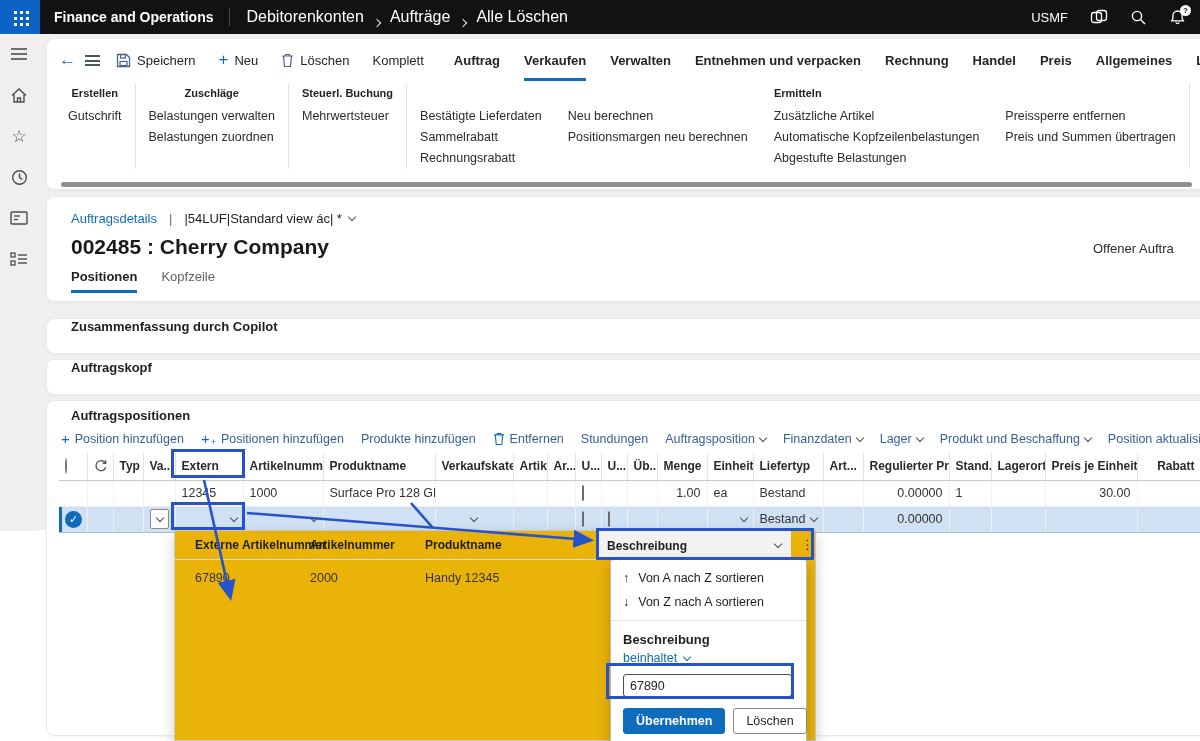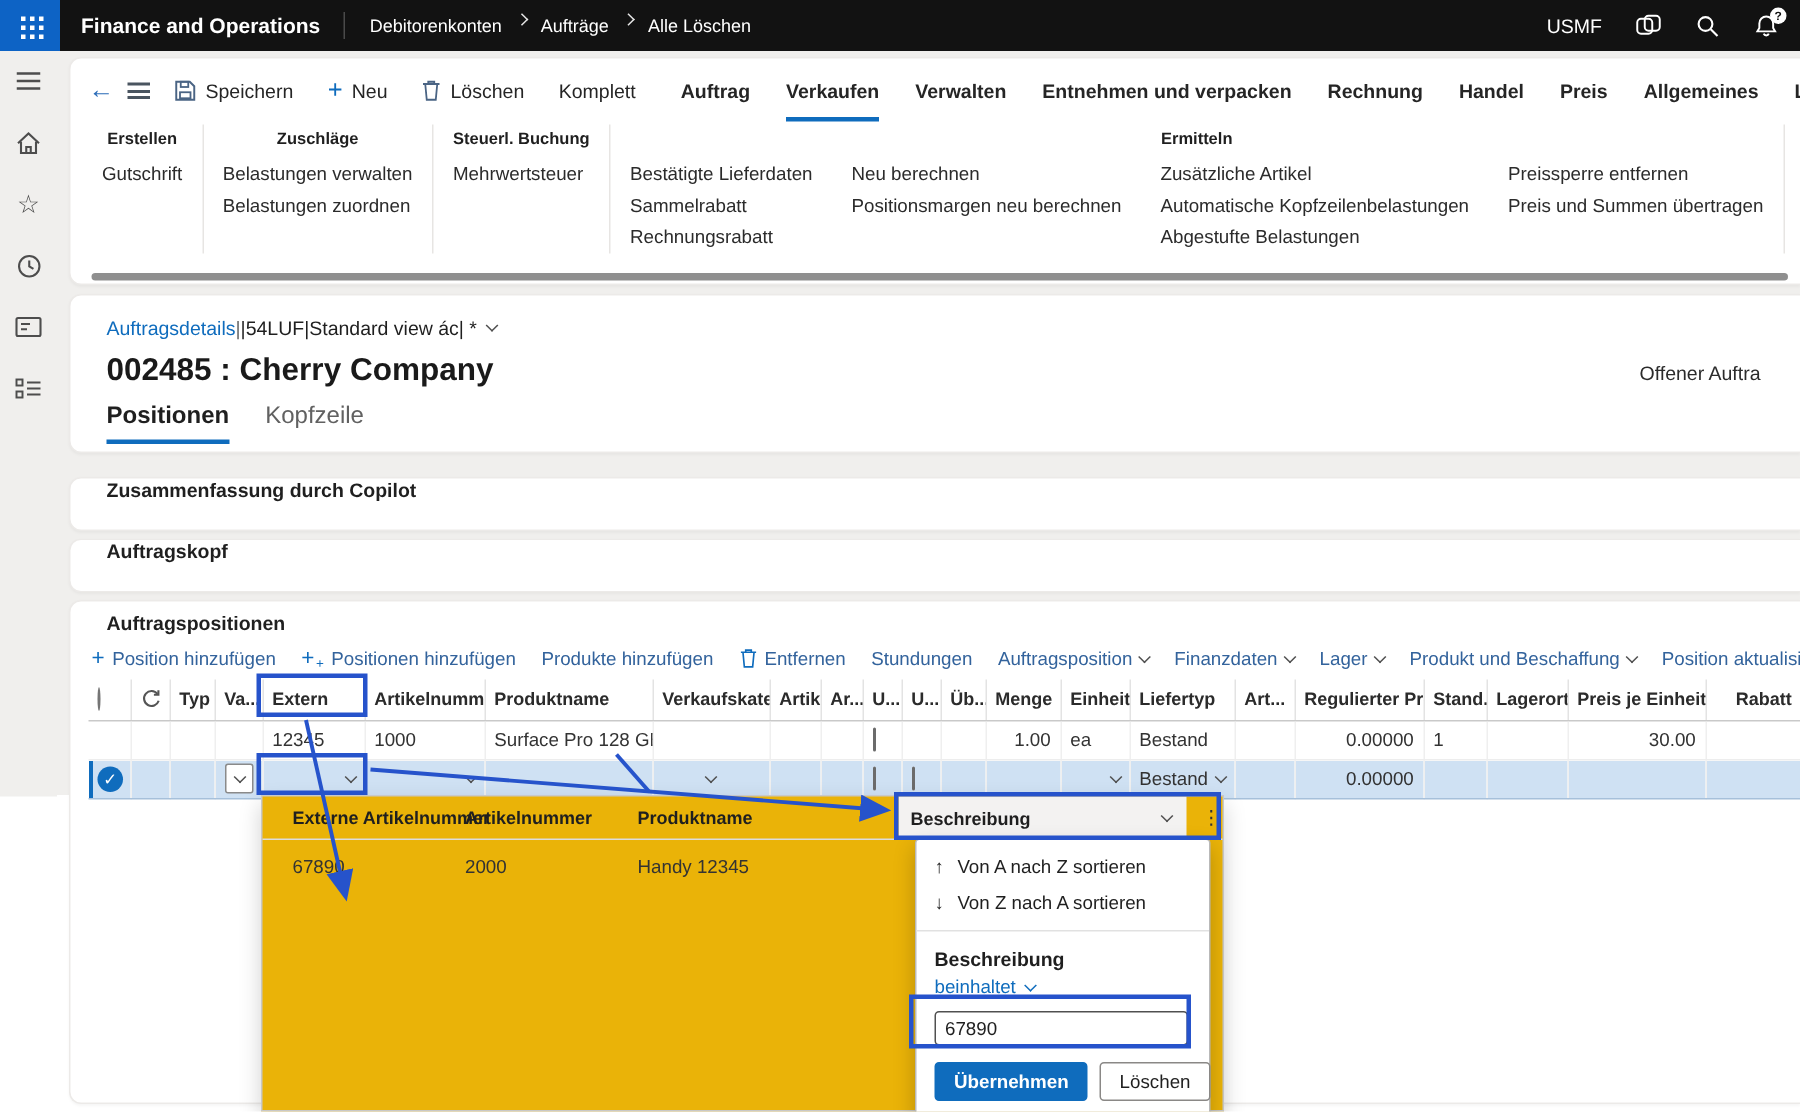--- a/index.html
+++ b/index.html
@@ -10,21 +10,21 @@
   
   .topbar { position:absolute; left:0; top:0; width:1200px; height:34px;
     background:#121212; display:flex; align-items:center; color:#fff; z-index:10; }
   .waffle { width:40px; height:34px; background:#0d63c5; display:flex; align-items:center;
     justify-content:center; cursor:pointer; }
   .waffle-grid { width:3px; height:3px; background:#fff; display:block;
     box-shadow: 6px 0 0 #fff, 12px 0 0 #fff, 0 6px 0 #fff, 6px 6px 0 #fff, 12px 6px 0 #fff,
                 0 12px 0 #fff, 6px 12px 0 #fff, 12px 12px 0 #fff; margin:-9px 0 0 -9px; }
   .app-title { font-size:14px; font-weight:bold; margin:0 16px 0 14px; white-space:nowrap; }
   .tb-divider { width:1px; height:18px; background:#4a4a4a; margin-right:16px; }
-  .breadcrumb { display:flex; align-items:flex-start; gap:10px; font-size:12px; }
+  .breadcrumb { display:flex; align-items:flex-end; gap:10px; font-size:16px; }
   .bc-chev { width:6px; height:6px; border-right:1.4px solid #e6e6e6; border-top:1.4px solid #e6e6e6;
     transform:rotate(45deg); display:inline-block; }
   .tb-right { margin-left:auto; display:flex; align-items:center; gap:22px; padding-right:14px; }
   .company { font-size:13px; cursor:pointer; }
   .tb-icon { position:relative; display:flex; cursor:pointer; }
   .bell-badge { position:absolute; top:-4px; right:-5px; width:11px; height:11px; background:#fff;
     color:#111; border-radius:50%; font-size:8px; font-weight:bold; display:flex;
     align-items:center; justify-content:center; font-style:normal; }
 
   
@@ -63,28 +63,28 @@
   .rgroup:last-child { border-right:none; }
   .rg-title { font-size:11px; font-weight:bold; text-align:center; color:#1f1f1f; padding:4px 0 7px; white-space:nowrap; }
   .rg-cols { display:flex; gap:26px; }
   .rg-col { display:flex; flex-direction:column; align-items:flex-start; }
   .ritem { background:none; border:none; font-family:inherit; font-size:12.5px; color:#2b2b2b;
     line-height:21px; cursor:pointer; white-space:nowrap; padding:0; text-align:left; }
   .hscrollbar { height:5px; background:#8f8f8f; border-radius:3px; margin:13px 8px 0 14px; cursor:pointer; }
 
   
   .page-card { height:106px; margin-top:6px; position:relative; padding:14px 0 0 24px; }
-  .plink-row { display:flex; gap:0; font-size:13px; }
+  .plink-row { display:flex; gap:12px; font-size:13px; }
   .plink-row a { color:#0f6cbd; text-decoration:none; cursor:pointer; }
   .sep { color:#6a6a6a; }
   .view-name { color:#1f1f1f; font-weight:normal; cursor:pointer; display:flex; align-items:center; gap:7px; }
   h1.page-title { font-size:21px; font-weight:bold; color:#1a1a1a; margin-top:9px; }
   .status { position:absolute; left:1046px; top:44px; font-size:13px; color:#2b2b2b; white-space:nowrap; }
   .ptabs { display:flex; gap:24px; margin-top:10px; }
-  .ptab { font-size:16px; color:#616161; cursor:pointer; padding-bottom:6px; border-bottom:3px solid transparent; }
+  .ptab { font-size:13px; color:#616161; cursor:pointer; padding-bottom:6px; border-bottom:3px solid transparent; }
   .ptab.active { color:#1f1f1f; font-weight:bold; border-bottom:3px solid #0f6cbd; }
 
   .strip-card { height:36px; display:flex; align-items:flex-start; padding-left:24px; font-size:13px;
     font-weight:bold; color:#1f1f1f; cursor:pointer; }
   .strip-card.c1 { margin-top:16px; }
   .strip-card.c2 { margin-top:5px; }
 
   
   .lines-card { margin-top:5px; height:336px; overflow:visible; position:relative; }
   .sec-title { font-size:13px; font-weight:bold; color:#1f1f1f; margin:7px 0 0 24px; height:19px; }

